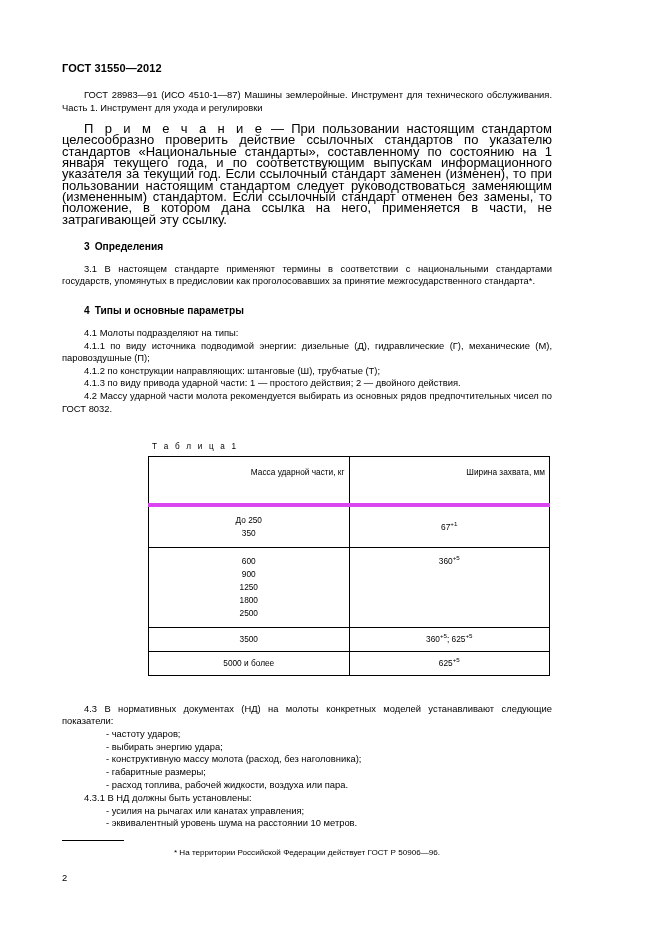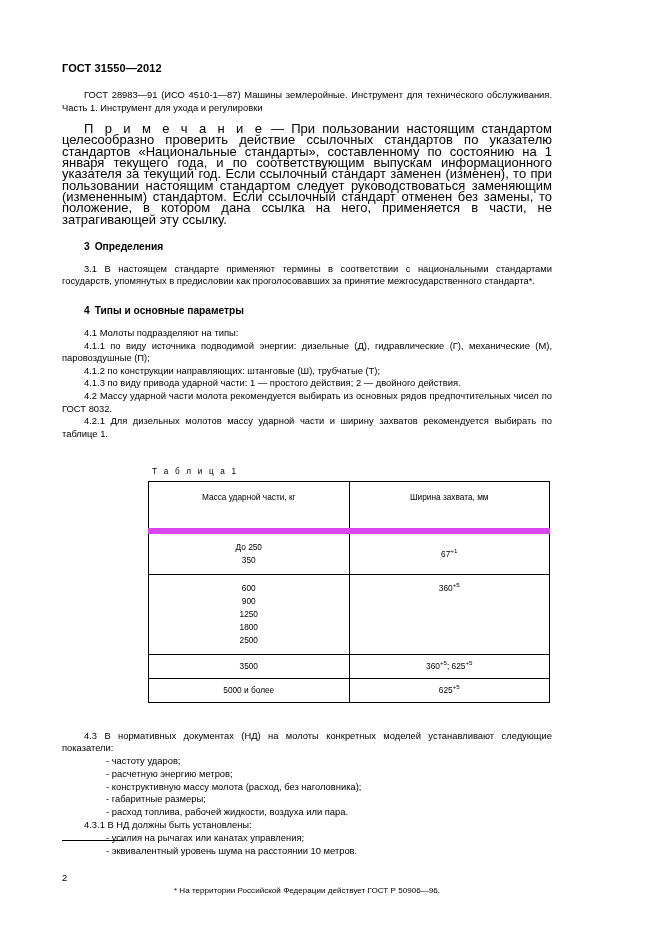--- a/index.html
+++ b/index.html
@@ -96,21 +96,22 @@
     border: 1px solid #000000;
     font-weight: normal;
     font-size: 8.3px;
     line-height: 12.8px;
     text-align: center;
     vertical-align: middle;
     padding: 5px 4px;
   }
   table.t1 thead th {
     padding: 9px 4px 24px 4px;
-    border-bottom: 6px solid #d946ef;
+    border-bottom: 4px solid #d946ef;
+    text-align: right;
   }
   table.t1 td.col-mass { width: 209px; }
   table.t1 td.col-width { width: 191px; }
   table.t1 .multi {
     white-space: pre-line;
     line-height: 13px;
   }
   table.t1 td.pad-row {
     padding-top: 7px;
     padding-bottom: 7px;
@@ -143,21 +144,21 @@
     position: absolute;
     left: 62px;
     top: 840px;
     width: 62px;
     height: 0;
     border-top: 1px solid #000000;
   }
   .footnote {
     position: absolute;
     left: 62px;
-    top: 885px;
+    top: 847px;
     width: 490px;
     font-size: 8.1px;
     line-height: 11px;
     text-align: center;
   }
   .page-number {
     position: absolute;
     left: 62px;
     top: 872px;
     font-size: 9.4px;
@@ -185,21 +186,20 @@
     <p class="para"><span class="indent"></span><span>4.1  Молоты подразделяют на типы:</span></p>
 
     <p class="para"><span class="indent"></span><span>4.1.1  по виду источника подводимой энергии: дизельные (Д), гидравлические (Г), механические (М), паровоздушные (П);</span></p>
 
     <p class="para"><span class="indent"></span><span>4.1.2  по конструкции направляющих: штанговые (Ш), трубчатые (Т);</span></p>
 
     <p class="para"><span class="indent"></span><span>4.1.3  по виду привода ударной части: 1 — простого действия; 2 — двойного действия.</span></p>
 
     <p class="para"><span class="indent"></span><span>4.2  Массу ударной части молота рекомендуется выбирать из основных рядов предпочтительных чисел по ГОСТ 8032.</span></p>
 
-    <p class="para"><span class="indent"></span><span>4.2.1  Для дизельных молотов массу ударной части и ширину захватов рекомендуется выбирать по таблице 1.</span></p>
 
     <div class="table-wrap">
       <div class="table-caption">Т а б л и ц а   1</div>
       <table class="t1">
         <thead>
           <tr>
             <th class="col-mass">Масса ударной части, кг</th>
             <th class="col-width">Ширина захвата, мм</th>
           </tr>
         </thead>
@@ -225,21 +225,21 @@
             <td class="col-mass">5000 и более</td>
             <td class="col-width"><span>625</span><sup>+5</sup></td>
           </tr>
         </tbody>
       </table>
     </div>
 
     <p class="para after-table"><span class="indent"></span><span>4.3  В нормативных документах (НД) на молоты конкретных моделей устанавливают следующие показатели:</span></p>
 
     <p class="dash-item">- частоту ударов;</p>
-    <p class="dash-item">- расчетную энергию метров;</p>
+    <p class="dash-item">- выбирать энергию удара;</p>
     <p class="dash-item">- конструктивную массу молота (расход, без наголовника);</p>
     <p class="dash-item">- габаритные размеры;</p>
     <p class="dash-item">- расход топлива, рабочей жидкости, воздуха или пара.</p>
 
     <p class="sub-head">4.3.1  В НД должны быть установлены:</p>
 
     <p class="dash-item">- усилия на рычагах или канатах управления;</p>
     <p class="dash-item">- эквивалентный уровень шума на расстоянии 10 метров.</p>
 
   </div>

